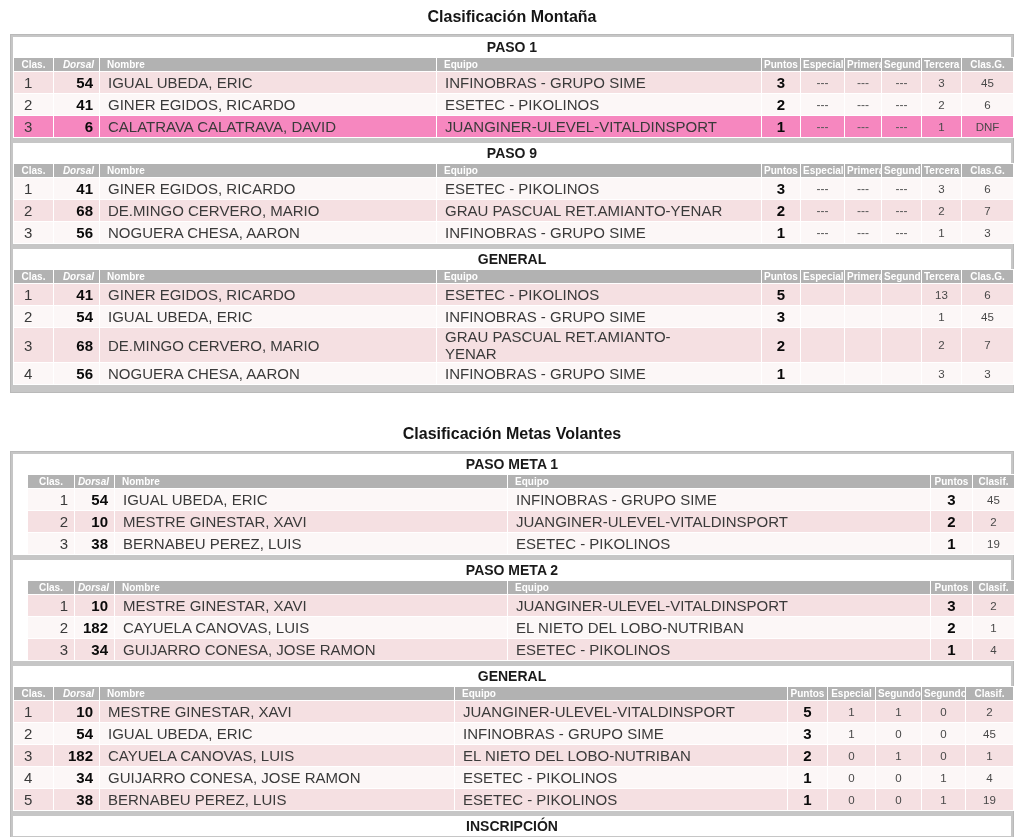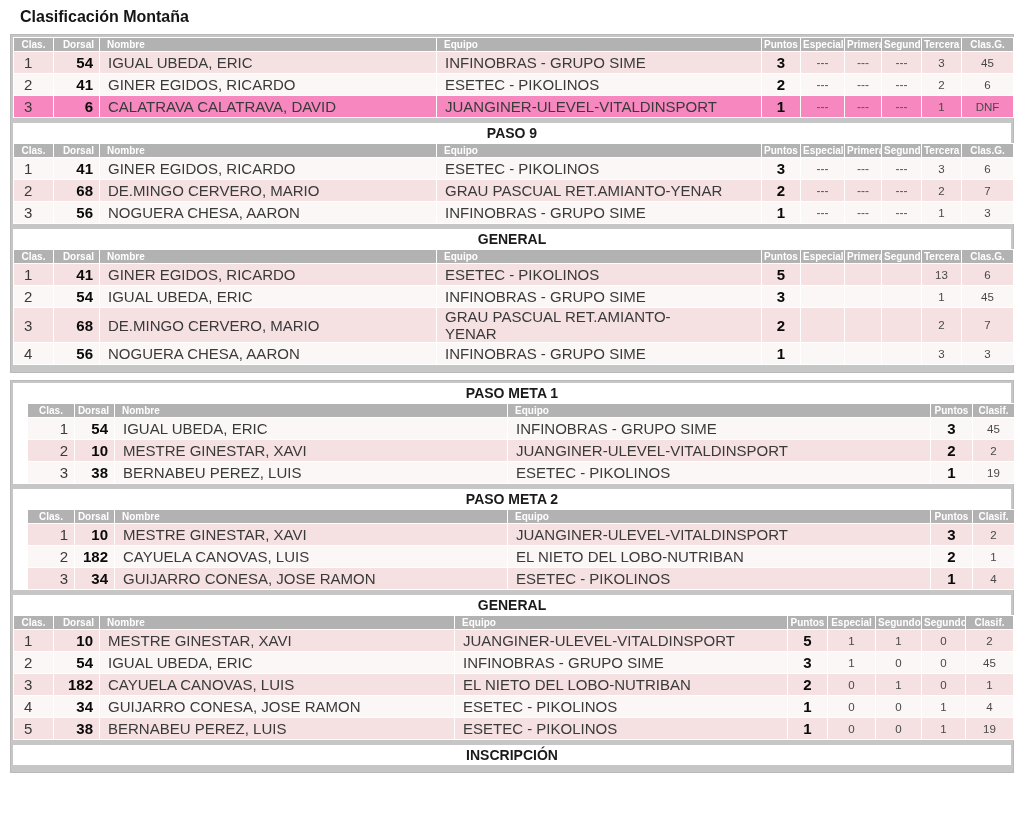--- a/index.html
+++ b/index.html
@@ -3,22 +3,22 @@
 <meta charset="utf-8">
 <style>
   html,body{margin:0;padding:0;}
   body{
     width:1024px;height:837px;overflow:hidden;background:#fff;
     font-family:"Liberation Sans","DejaVu Sans",sans-serif;
     -webkit-font-smoothing:antialiased;
   }
   .page{width:1024px;height:837px;position:relative;}
   .page-title{
-    text-align:left;font-weight:bold;font-size:16px;color:#151515;
-    margin-top:7px;height:20px;line-height:20px;letter-spacing:0;padding-left:20px;
+    text-align:center;font-weight:bold;font-size:16px;color:#151515;
+    margin-top:7px;height:20px;line-height:20px;letter-spacing:0;
   }
   .page-title.title2{margin-top:31px;margin-bottom:2px;}
   .block{
     margin:7px 10px 0 10px;
     background:var(--frame_gray,#c6c6c6);
     border:1px solid #b9b9b9;
     padding:2px 2px 7px 2px;
     box-sizing:border-box;
   }
   .subtable{background:#fff;}
@@ -48,36 +48,37 @@
   tr.bg-pink td{background:var(--row_pink,#f5e0e2);}
   tr.bg-white td{background:var(--row_white,#fcf7f7);}
   tr.bg-hot td{background:var(--row_highlight,#f687bf);}
   .a-left{text-align:left;}
   .a-right{text-align:right;}
   .a-center{text-align:center;}
   td.a-left{padding-left:8px;}
   td.a-right{padding-right:6px;}
   td.clas.a-left{padding-left:10px;}
   th.a-left{padding-left:7px;}
-  th.a-right{padding-right:5px;}
+  th.a-right{padding-right:5px;font-style:italic;}
   .wrapspan{
     display:inline-block;white-space:normal;width:235px;
     text-align:left;line-height:17px;vertical-align:middle;
   }
   .clipped-band{margin-top:4px;}
 </style>
 </head>
 <body>
 
 <div class="page">
 
   <div class="page-title">Clasificación Montaña</div>
 
   <div class="block">
     <section class="subtable">
+      <div class="band">PASO 1</div>
       <table class="grid">
           <colgroup>
             <col style="width: 40px;">
             <col style="width: 46px;">
             <col style="width: 337px;">
             <col style="width: 325px;">
             <col style="width: 39px;">
             <col style="width: 44px;">
             <col style="width: 37px;">
             <col style="width: 40px;">
@@ -283,20 +284,21 @@
               <td class="dash a-center"></td>
               <td class="dash a-center"></td>
               <td class="small a-center">3</td>
               <td class="small a-center">3</td>
             </tr>
           </tbody>
         </table>
     </section>
   </div>
 
+  <div class="page-title title2">Clasificación Metas Volantes</div>
 
   <div class="block">
     <section class="subtable indent">
       <div class="band">PASO META 1</div>
       <table class="grid">
           <colgroup>
             <col style="width: 47px;">
             <col style="width: 40px;">
             <col style="width: 393px;">
             <col style="width: 423px;">

